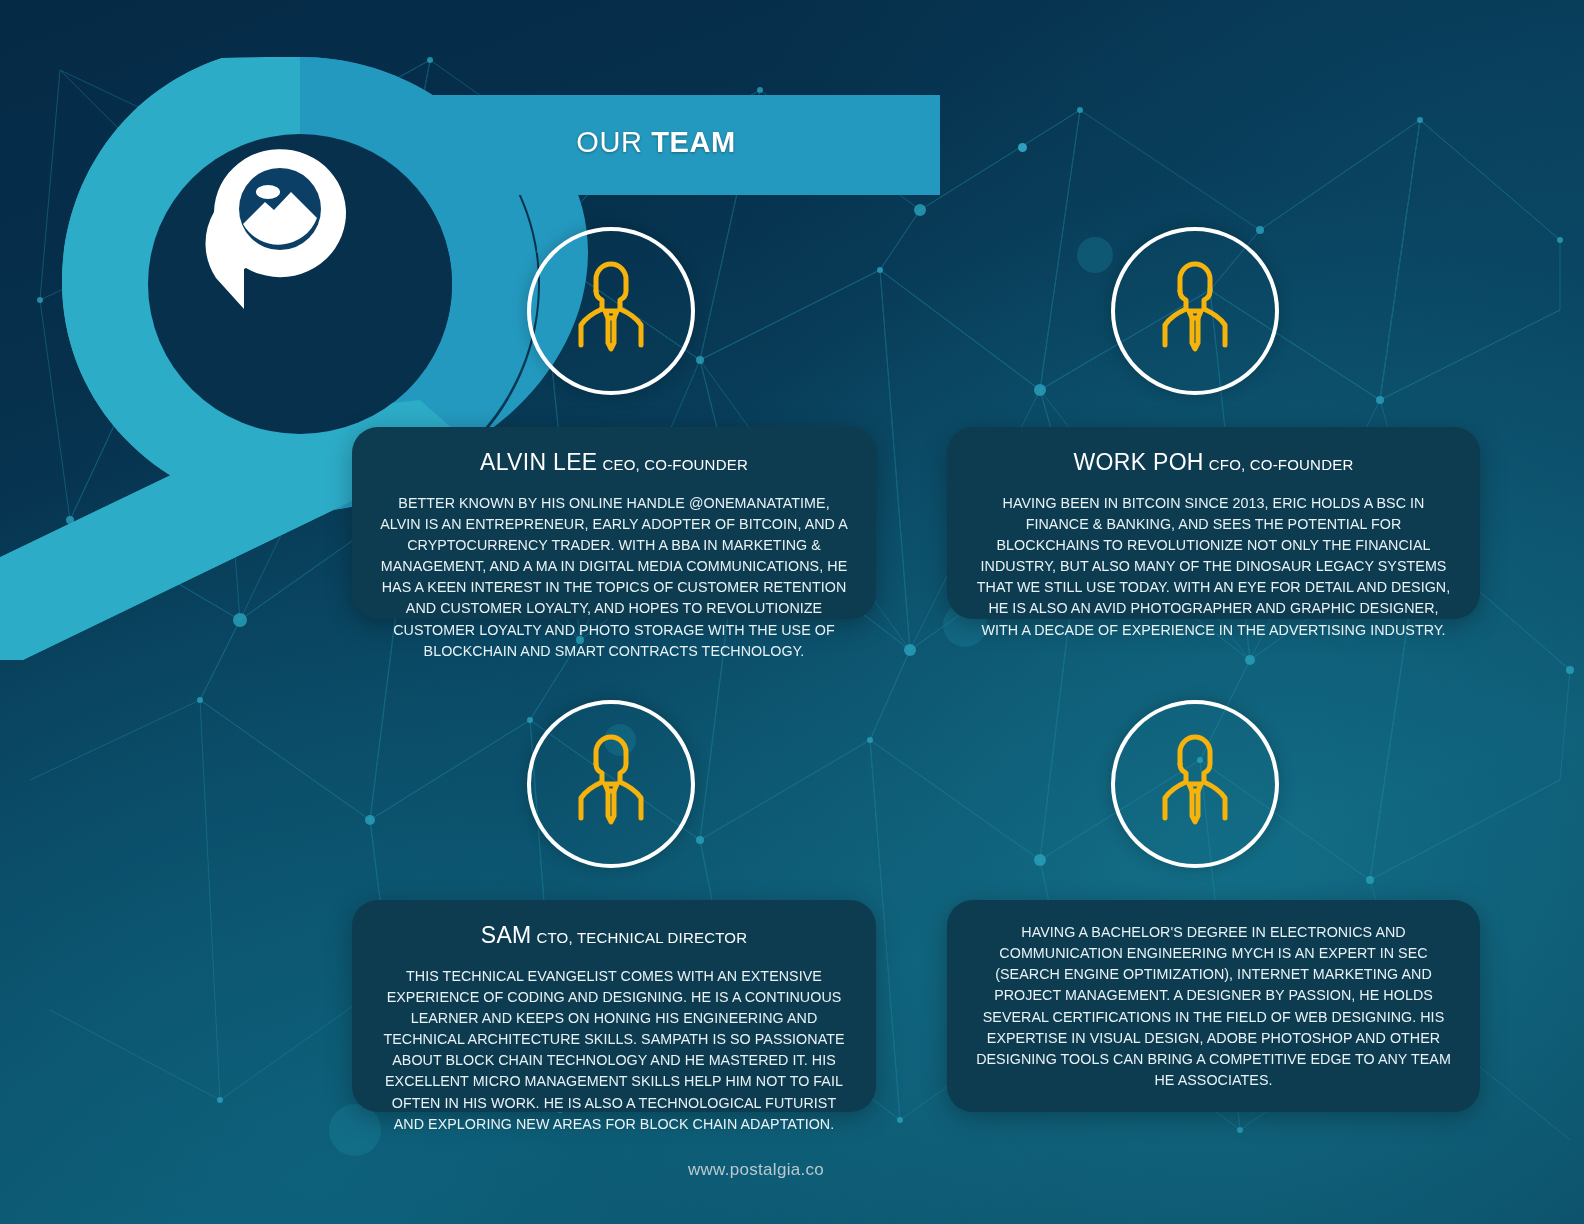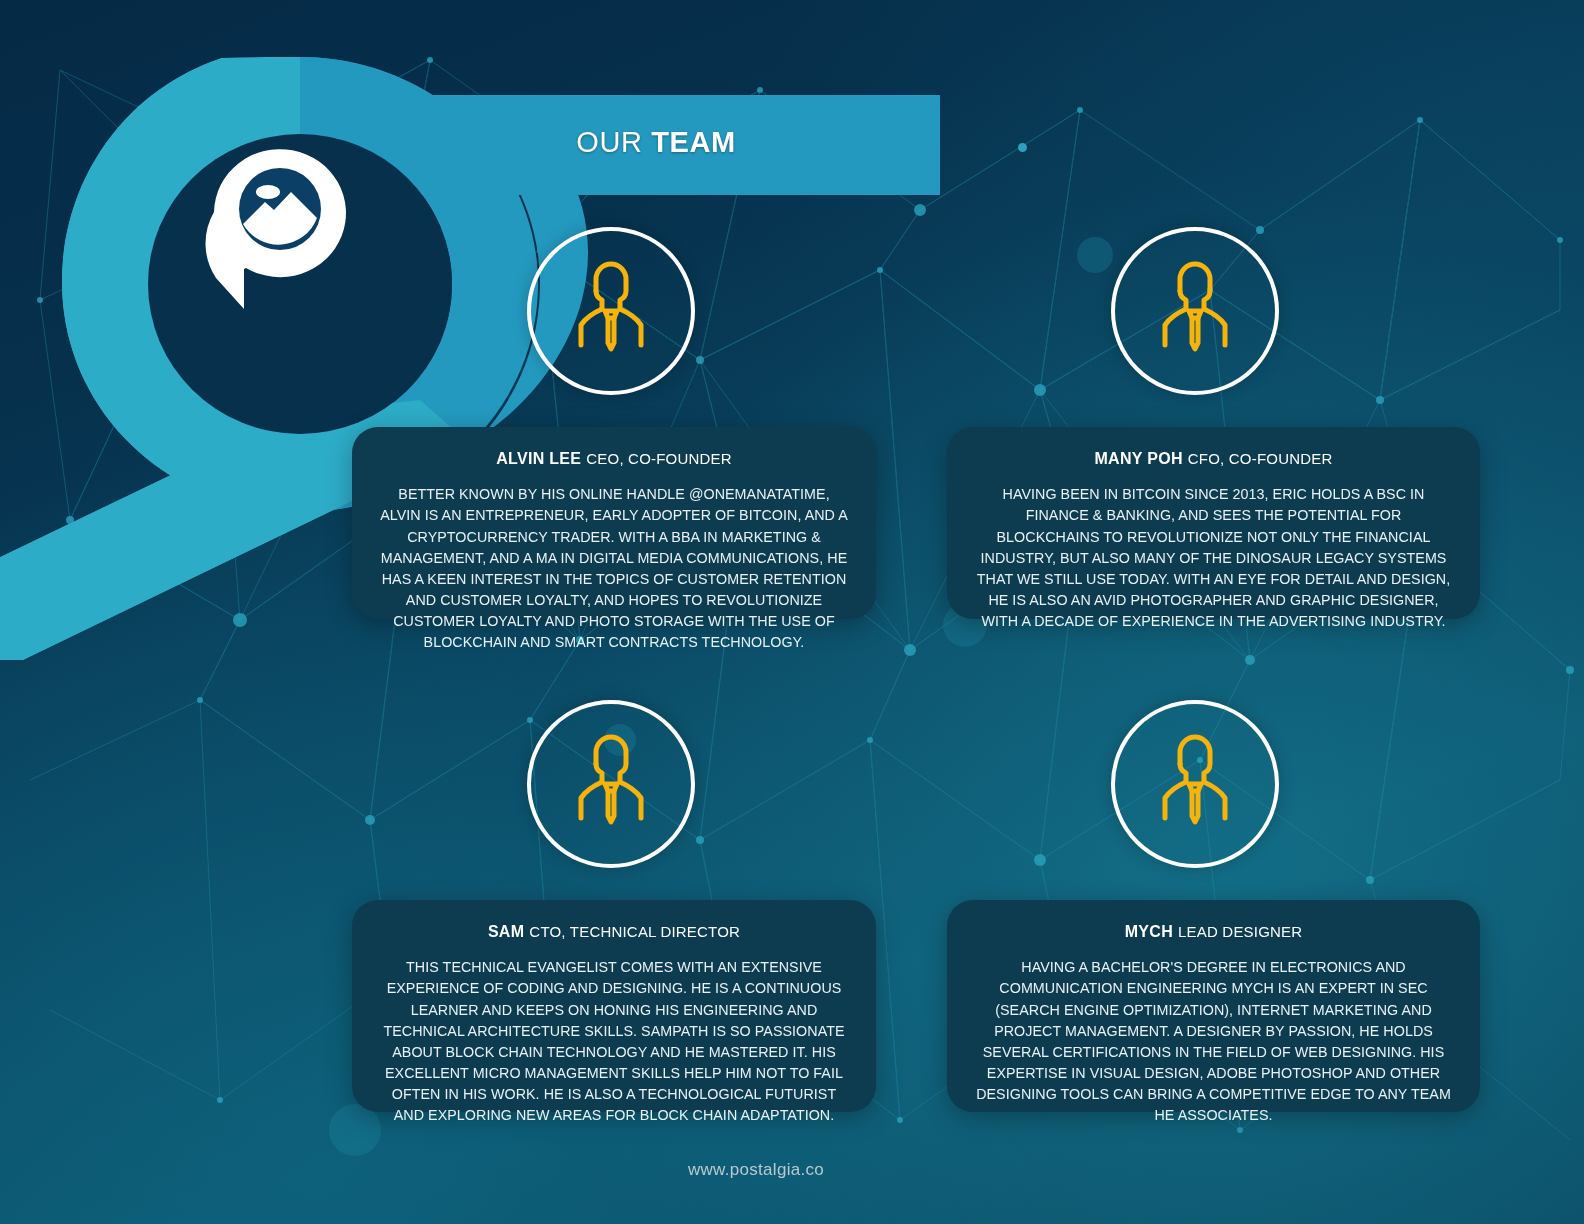--- a/index.html
+++ b/index.html
@@ -63,21 +63,21 @@
     box-shadow:0 6px 26px rgba(0,0,0,.28);
   }
   .card-head{
     text-align:center;
     color:#ffffff;
     margin-bottom:16px;
     line-height:1.2;
     white-space:nowrap;
   }
   .card-head .m-name{
-    font-size:16px; font-weight:700; letter-spacing:0.3px;margin-top:40px;
+    font-size:23px; font-weight:400; letter-spacing:0.3px;margin-top:40px;
   }
   .card-head .m-role{
     font-size:15px; font-weight:400; letter-spacing:0.2px;
     margin-left:5px;
   }
   .card-bio{
     color:#e9f2f5;
     font-size:14.3px;
     line-height:1.48;
     letter-spacing:0.05px;
@@ -270,21 +270,21 @@
         <path d="M33 36 a10 10 0 0 0 6 9 v9"></path>
         <path d="M39 54 C30 58 22 64 18 70 v20"></path>
         <path d="M57 54 C66 58 74 64 78 70 v20"></path>
         <path d="M42 56 h12 l-3 7 h-6 Z"></path>
         <path d="M45 63 v25 l3 6 l3 -6 v-25"></path>
       </g>
     </svg>
   </div>
   <div class="card">
     <div class="card-head">
-      <span class="m-name">MANY POH</span><span class="m-role">CFO, CO-FOUNDER</span>
+      <span class="m-name">WORK POH</span><span class="m-role">CFO, CO-FOUNDER</span>
     </div>
     <div class="card-bio">HAVING BEEN IN BITCOIN SINCE 2013, ERIC HOLDS A BSC IN FINANCE &amp; BANKING, AND SEES THE POTENTIAL FOR BLOCKCHAINS TO REVOLUTIONIZE NOT ONLY THE FINANCIAL INDUSTRY, BUT ALSO MANY OF THE DINOSAUR LEGACY SYSTEMS THAT WE STILL USE TODAY. WITH AN EYE FOR DETAIL AND DESIGN, HE IS ALSO AN AVID PHOTOGRAPHER AND GRAPHIC DESIGNER, WITH A DECADE OF EXPERIENCE IN THE ADVERTISING INDUSTRY.</div>
   </div>
 </div>
 
 <div class="member" id="member-3">
   <div class="avatar-circle">
     <svg width="96" height="112" viewBox="0 0 96 112">
       <g fill="none" stroke="#f5b30c" stroke-width="5" stroke-linecap="round" stroke-linejoin="round">
         <path d="M33 36 v-12 a15 15 0 0 1 30 0 v12 a10 10 0 0 1 -6 9 v9"></path>
@@ -311,20 +311,17 @@
         <path d="M33 36 v-12 a15 15 0 0 1 30 0 v12 a10 10 0 0 1 -6 9 v9"></path>
         <path d="M33 36 a10 10 0 0 0 6 9 v9"></path>
         <path d="M39 54 C30 58 22 64 18 70 v20"></path>
         <path d="M57 54 C66 58 74 64 78 70 v20"></path>
         <path d="M42 56 h12 l-3 7 h-6 Z"></path>
         <path d="M45 63 v25 l3 6 l3 -6 v-25"></path>
       </g>
     </svg>
   </div>
   <div class="card">
-    <div class="card-head">
-      <span class="m-name">MYCH</span><span class="m-role">LEAD DESIGNER</span>
-    </div>
     <div class="card-bio">HAVING A BACHELOR'S DEGREE IN ELECTRONICS AND COMMUNICATION ENGINEERING MYCH IS AN EXPERT IN SEC (SEARCH ENGINE OPTIMIZATION), INTERNET MARKETING AND PROJECT MANAGEMENT. A DESIGNER BY PASSION, HE HOLDS SEVERAL CERTIFICATIONS IN THE FIELD OF WEB DESIGNING. HIS EXPERTISE IN VISUAL DESIGN, ADOBE PHOTOSHOP AND OTHER DESIGNING TOOLS CAN BRING A COMPETITIVE EDGE TO ANY TEAM HE ASSOCIATES.</div>
   </div>
 </div>
 
 <div class="footer-url">www.postalgia.co</div>
 
 </body></html>

